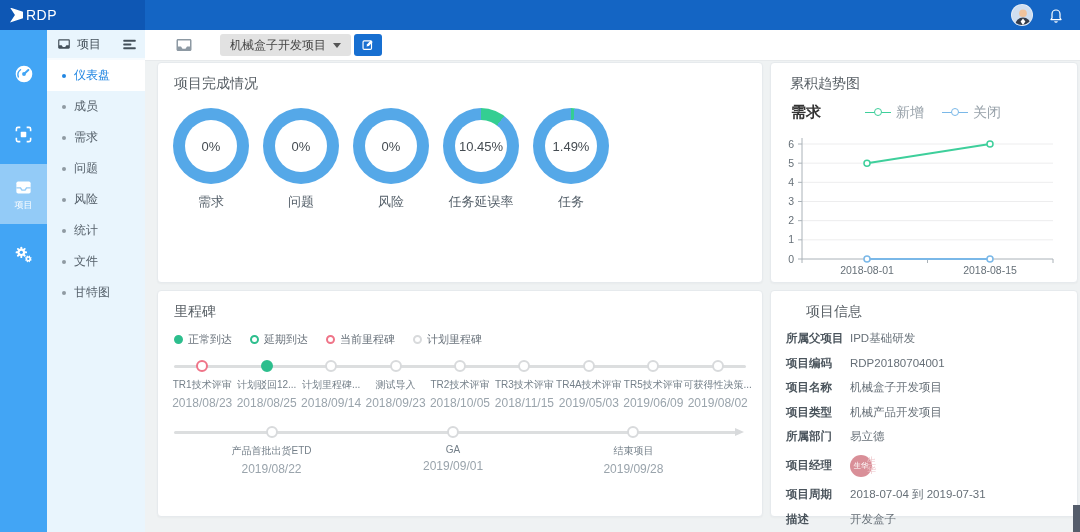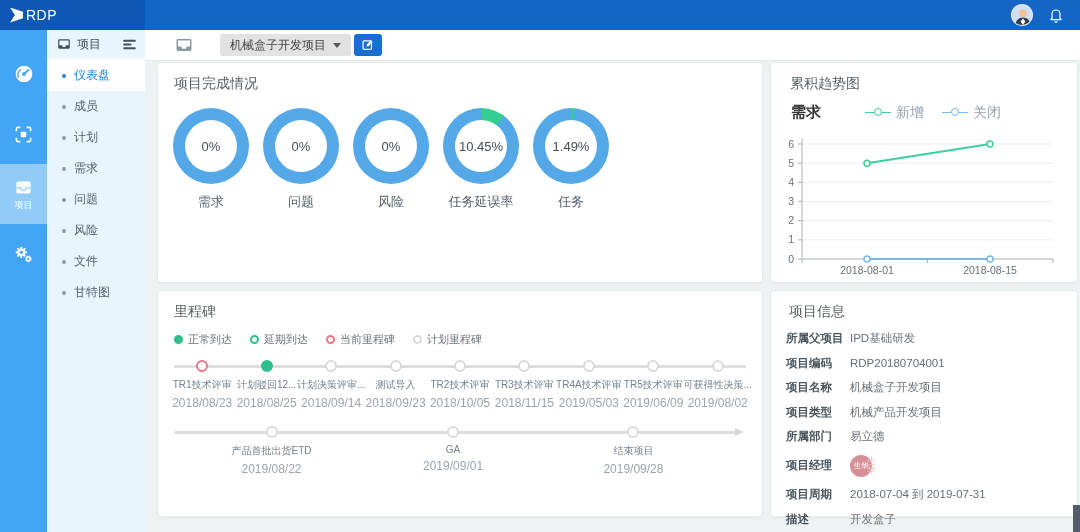--- a/index.html
+++ b/index.html
@@ -190,33 +190,33 @@
     <div class="sb-item active">
         <span class="sb-dot"></span>
         <span>仪表盘</span>
       </div>
     <div class="sb-item">
         <span class="sb-dot"></span>
         <span>成员</span>
       </div>
     <div class="sb-item">
         <span class="sb-dot"></span>
-        <span>计划</span>
-      </div>
-    <div class="sb-item">
-        <span class="sb-dot"></span>
         <span>需求</span>
       </div>
     <div class="sb-item">
         <span class="sb-dot"></span>
         <span>问题</span>
       </div>
     <div class="sb-item">
         <span class="sb-dot"></span>
         <span>风险</span>
+      </div>
+    <div class="sb-item">
+        <span class="sb-dot"></span>
+        <span>统计</span>
       </div>
     <div class="sb-item">
         <span class="sb-dot"></span>
         <span>文件</span>
       </div>
     <div class="sb-item">
         <span class="sb-dot"></span>
         <span>甘特图</span>
       </div>
   </div>
@@ -312,21 +312,21 @@
           <div class="ms-name">TR1技术评审</div>
           <div class="ms-date">2018/08/23</div>
         </div>
       <div class="ms">
           <span class="dot ms-dot" data-state="normal"></span>
           <div class="ms-name">计划驳回12...</div>
           <div class="ms-date">2018/08/25</div>
         </div>
       <div class="ms">
           <span class="dot ms-dot" data-state="planned"></span>
-          <div class="ms-name">计划决策评审...</div>
+          <div class="ms-name">计划里程碑...</div>
           <div class="ms-date">2018/09/14</div>
         </div>
       <div class="ms">
           <span class="dot ms-dot" data-state="planned"></span>
           <div class="ms-name">测试导入</div>
           <div class="ms-date">2018/09/23</div>
         </div>
       <div class="ms">
           <span class="dot ms-dot" data-state="planned"></span>
           <div class="ms-name">TR2技术评审</div>
@@ -419,21 +419,21 @@
         <polyline points="96,35.16666666666666 219,16" fill="none" stroke="#3ecf9b" stroke-width="2"></polyline>
         <circle cx="96" cy="35.16666666666666" r="3" fill="#fff" stroke="#3ecf9b" stroke-width="1.5"></circle>
         <circle cx="219" cy="16" r="3" fill="#fff" stroke="#3ecf9b" stroke-width="1.5"></circle>
         <polyline points="96,131 219,131" fill="none" stroke="#7ab8e8" stroke-width="2"></polyline>
         <circle cx="96" cy="131" r="3" fill="#fff" stroke="#7ab8e8" stroke-width="1.5"></circle>
         <circle cx="219" cy="131" r="3" fill="#fff" stroke="#7ab8e8" stroke-width="1.5"></circle>
       </svg>
   </div>
 
   <div class="card" id="card-info">
-    <div class="card-title" style="padding-left:18px">项目信息</div>
+    <div class="card-title" style="padding-left:35px">项目信息</div>
     <div class="info-rows">
       <div class="info-row">
           <span class="info-label">所属父项目</span>
           <span class="info-value">IPD基础研发</span>
         </div>
       <div class="info-row">
           <span class="info-label">项目编码</span>
           <span class="info-value">RDP20180704001</span>
         </div>
       <div class="info-row">

